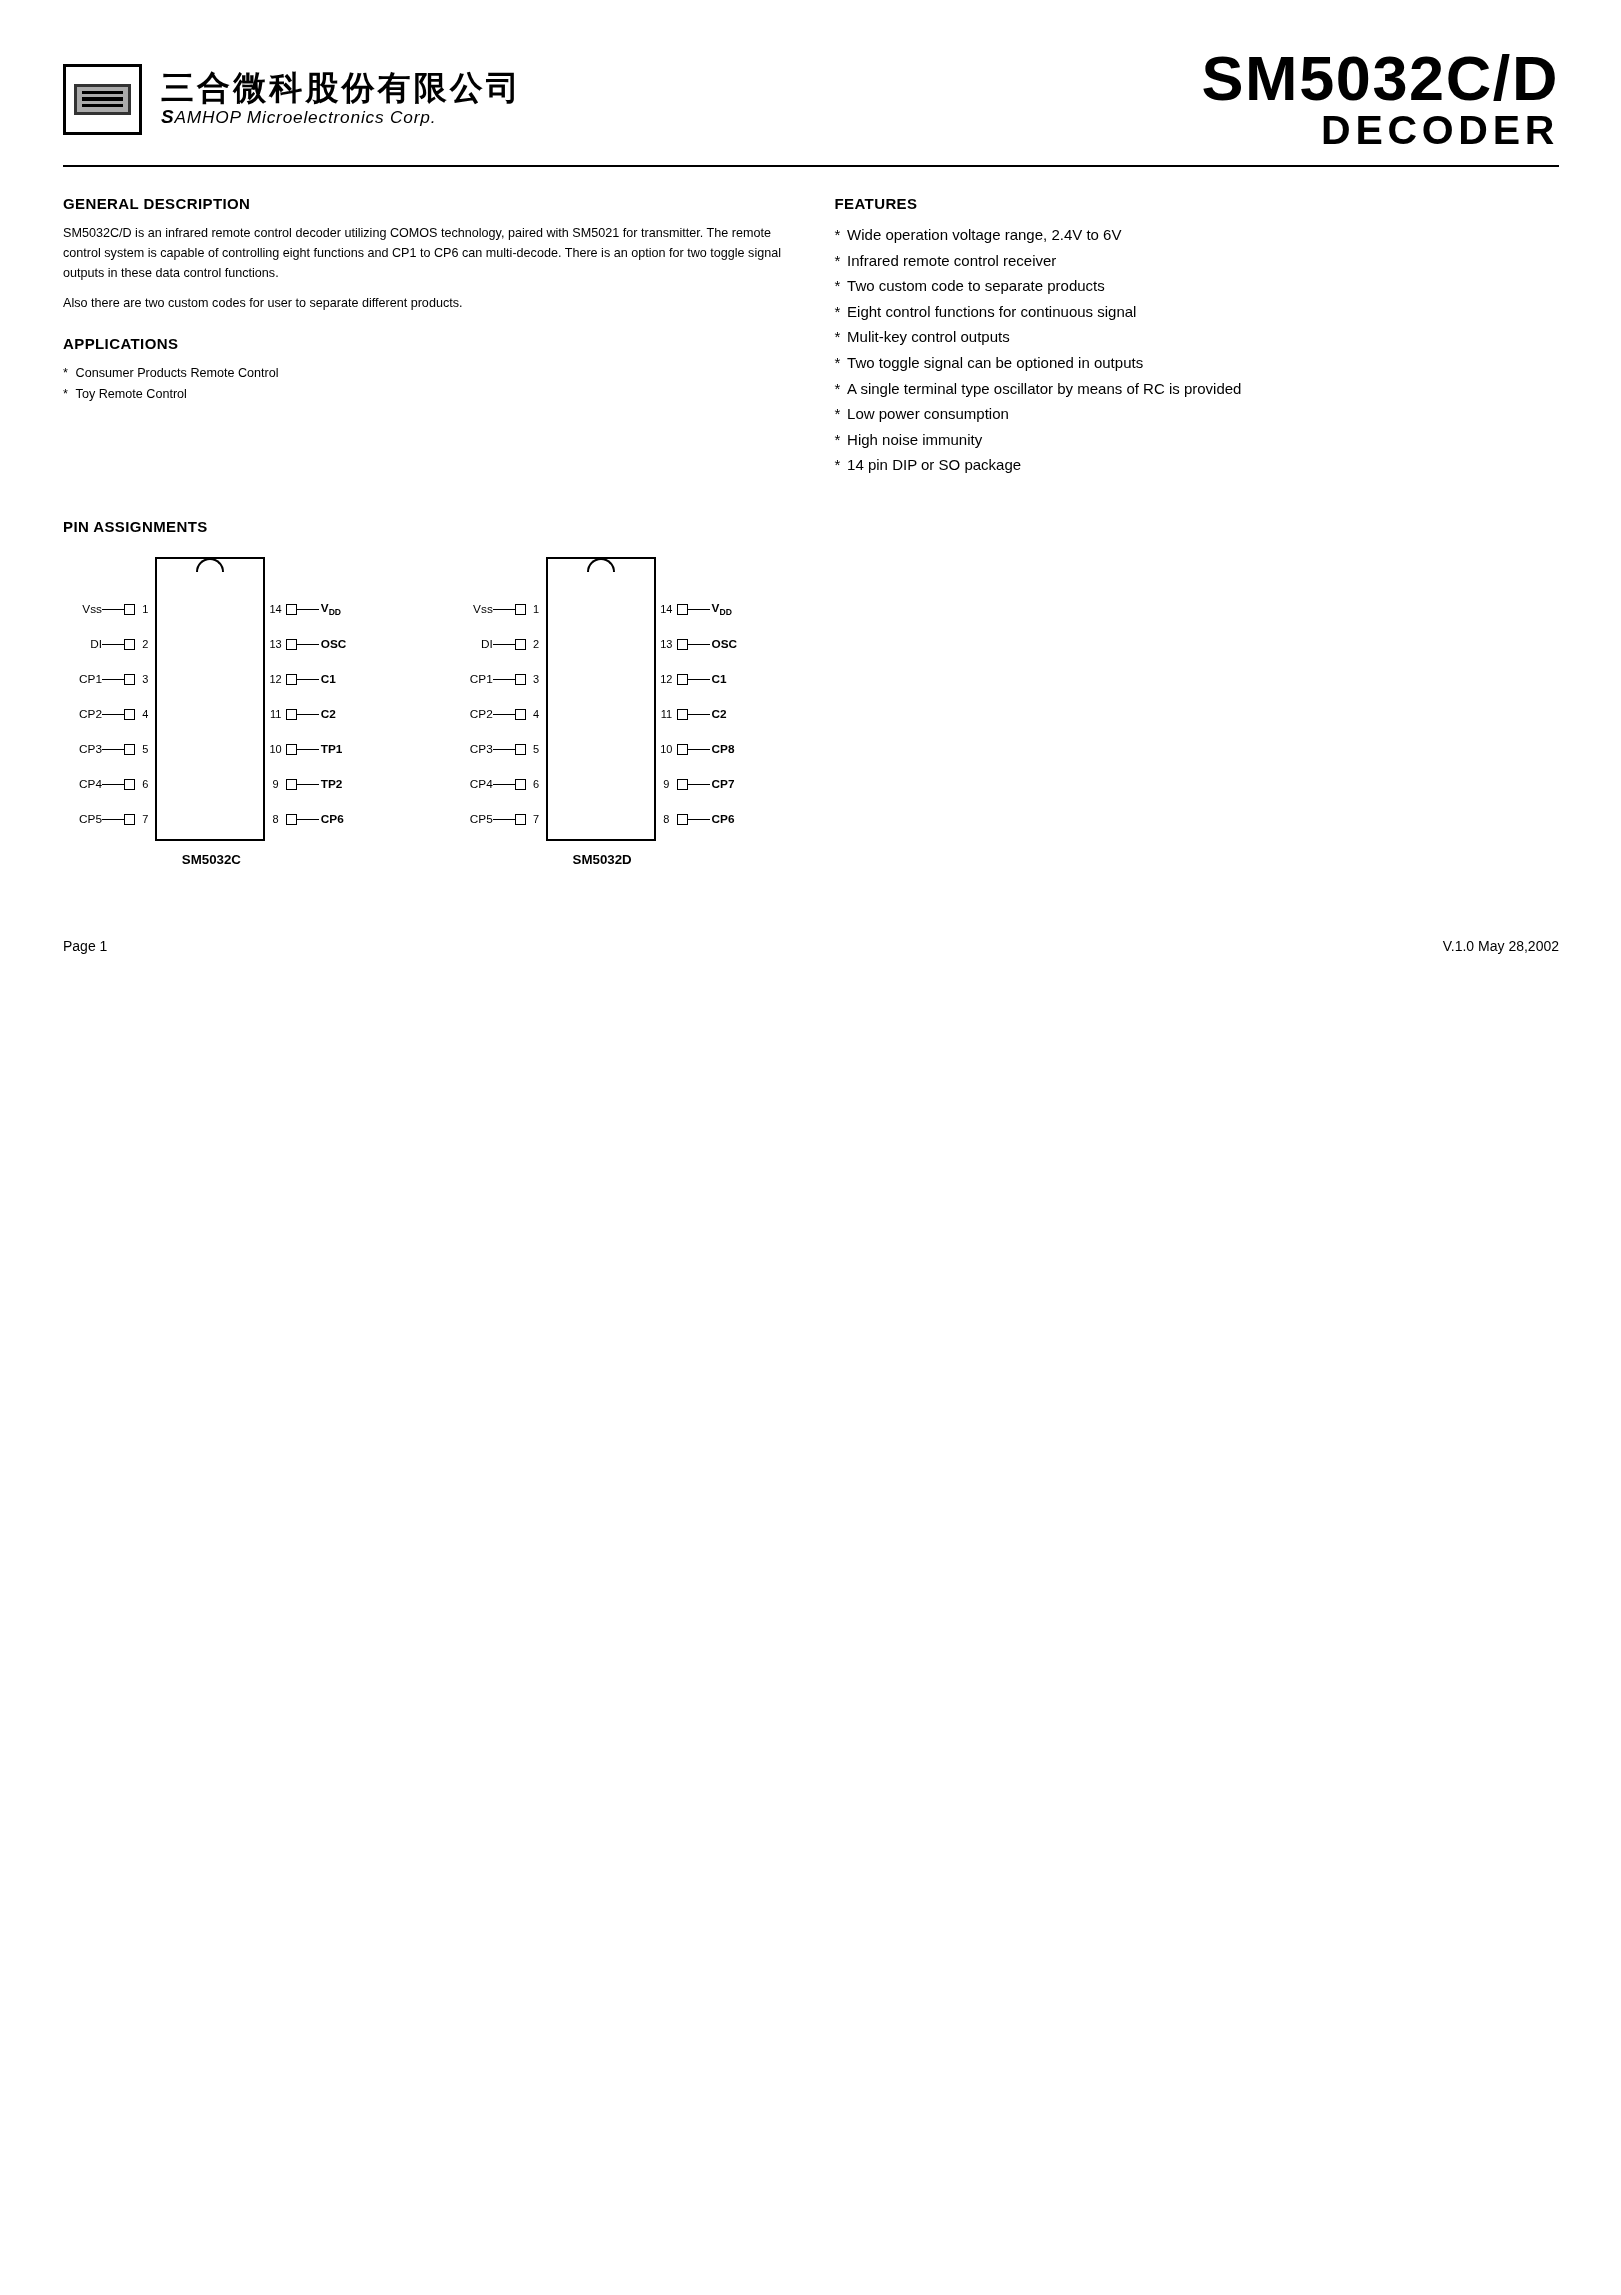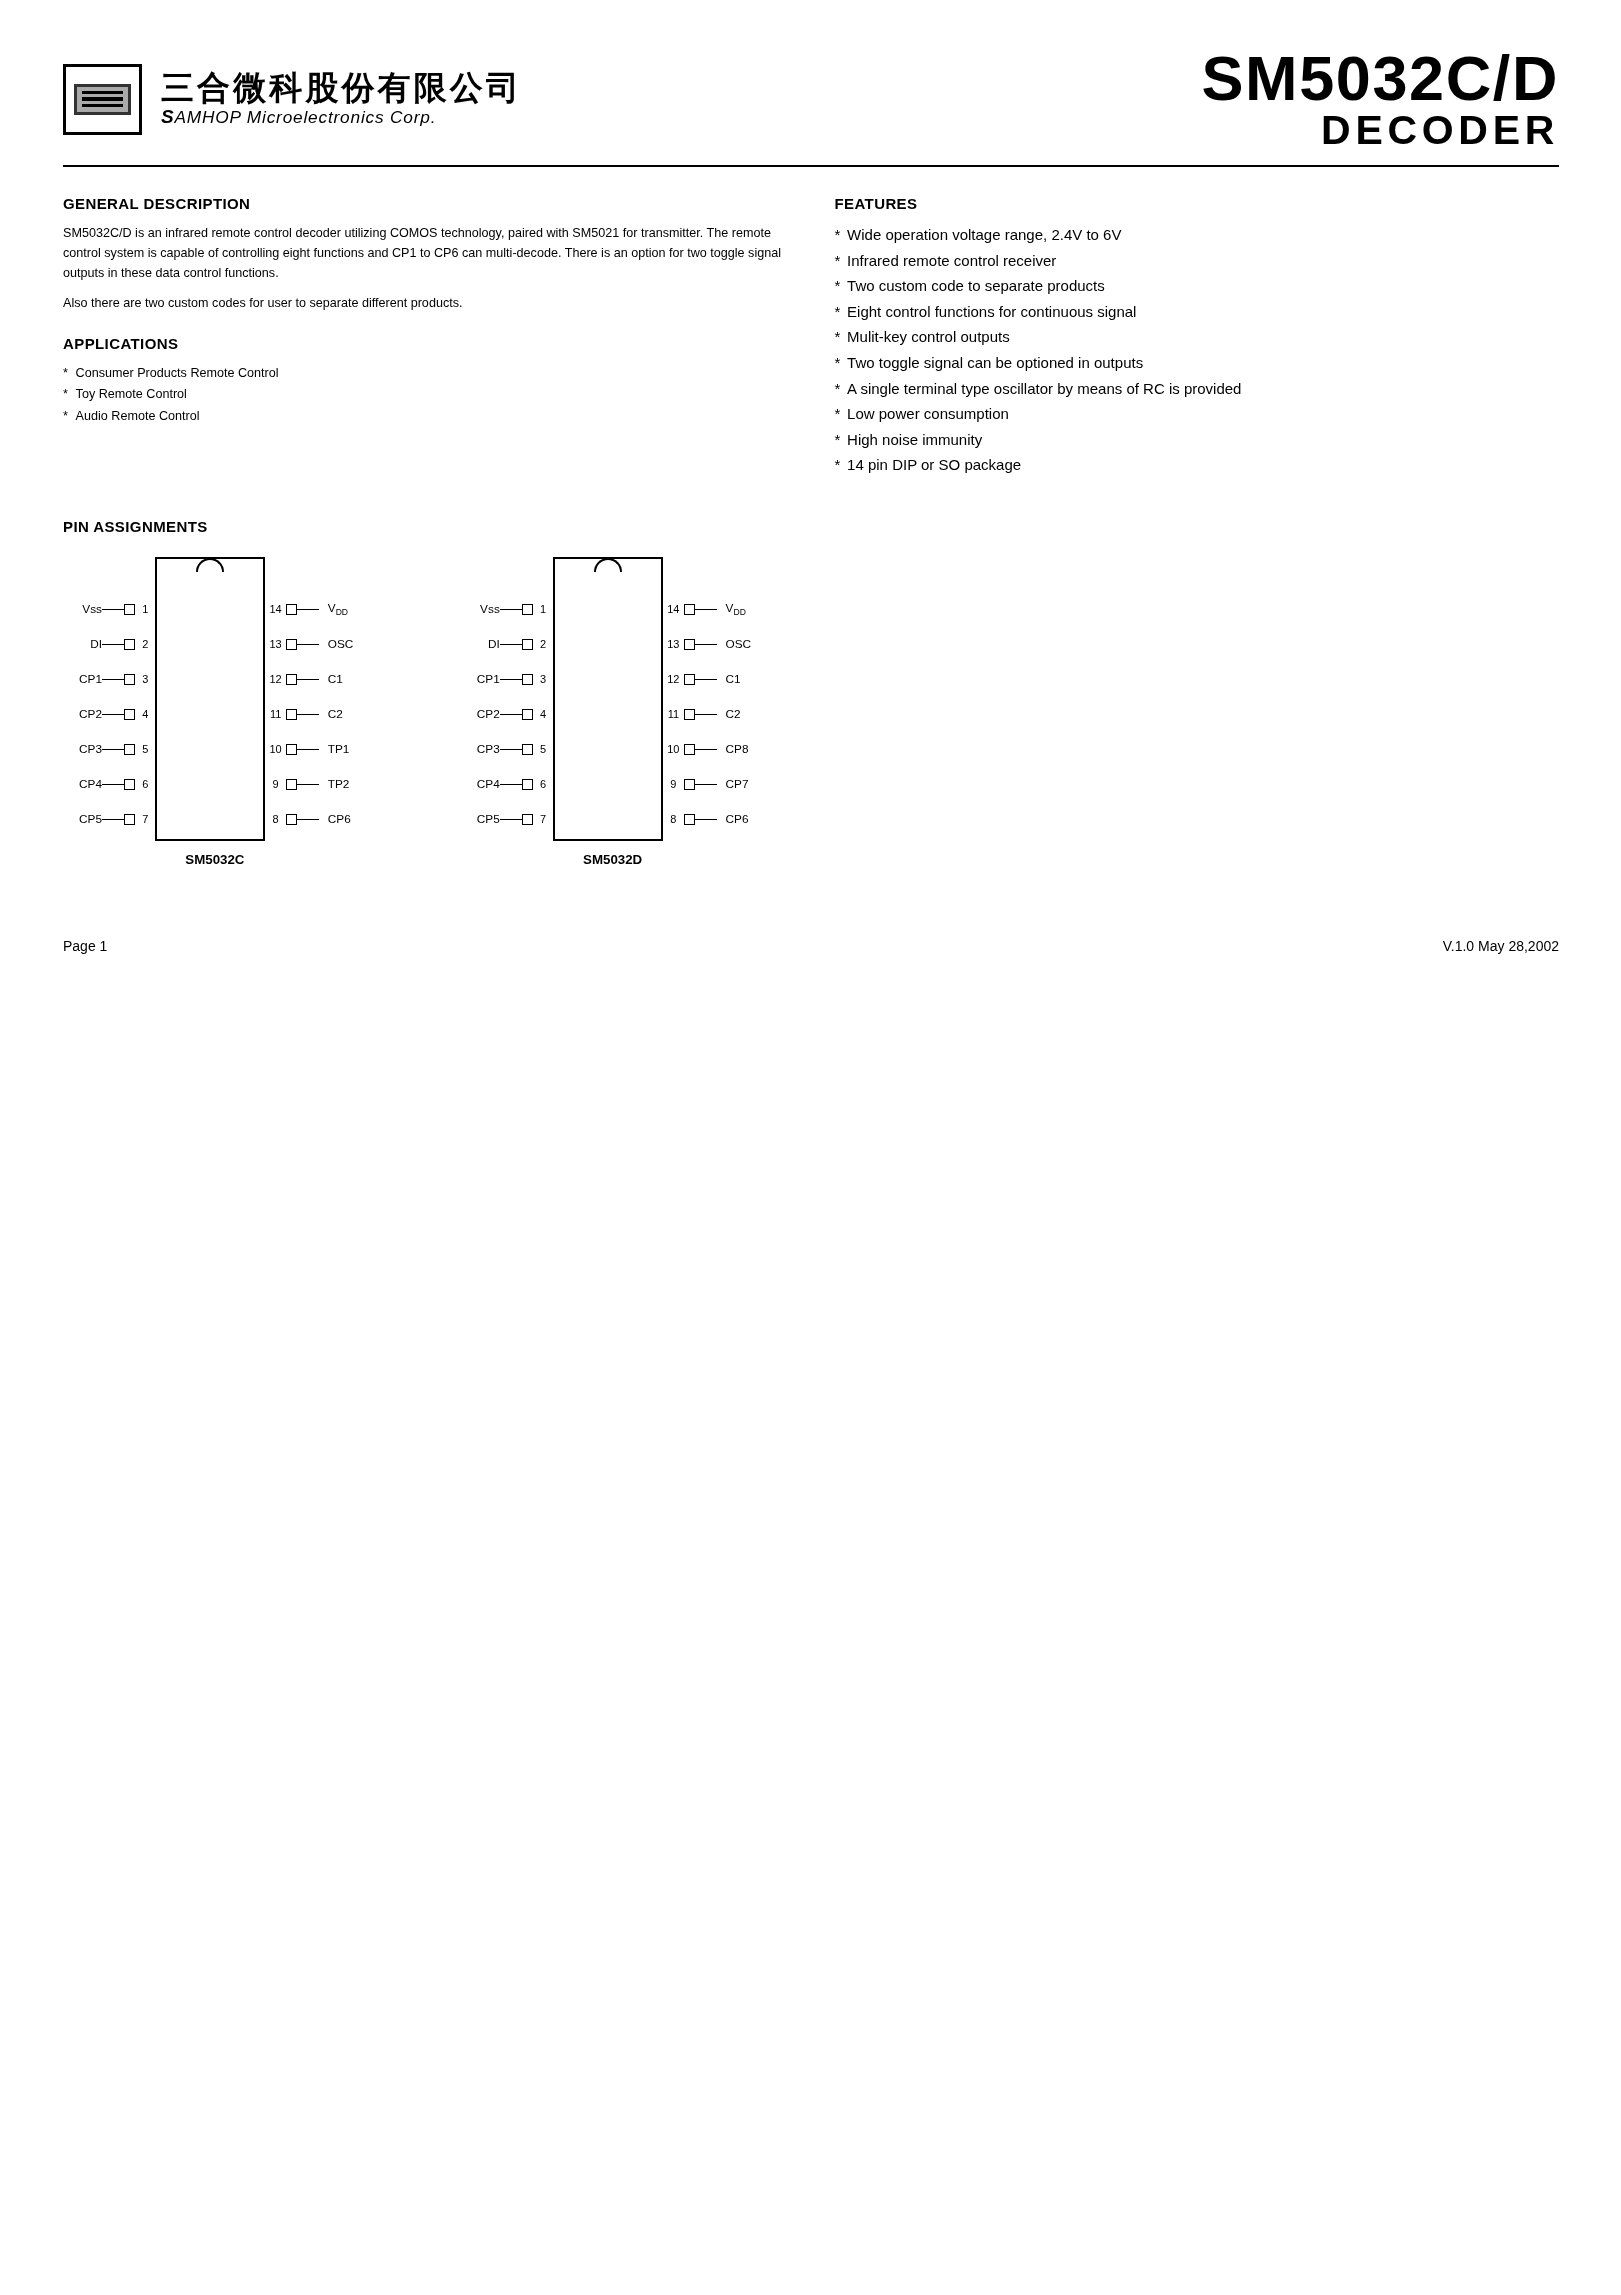--- a/index.html
+++ b/index.html
@@ -200,21 +200,22 @@
       align-items: center;
       height: 35px;
     }
     .pin-label {
       font-size: 11.8px;
       min-width: 39px;
       text-align: right;
     }
     .pin-label.right {
       text-align: left;
-      margin-left: 9px;
+      margin-left: 2px;
+      font-weight: bold;
     }
     .pin-line {
       width: 22px;
       height: 1.6px;
       background: #000;
     }
     .pin-square {
       width: 11px;
       height: 11px;
       border: 1.6px solid #000;
@@ -308,21 +309,20 @@
         <p>SM5032C/D is an infrared remote control decoder utilizing COMOS technology, paired with SM5021 for transmitter.  The remote control system is capable of controlling eight functions and CP1 to CP6  can multi-decode.  There is an option for two toggle signal outputs in these data control functions.</p>
         <p>Also there are two custom codes for user to separate different products.</p>
       </div>
     </div>
 
     <div class="section">
       <div class="section-title">APPLICATIONS</div>
       <ul class="applications-list">
       <li>Consumer Products Remote Control</li>
           <li>Toy Remote Control</li>
-          <li>Audio Remote Control</li>
         </ul>
     </div>
 
   </div>
 
   <div class="right-col">
 
     <div class="section">
       <div class="section-title">FEATURES</div>
       <ul class="features-list">

